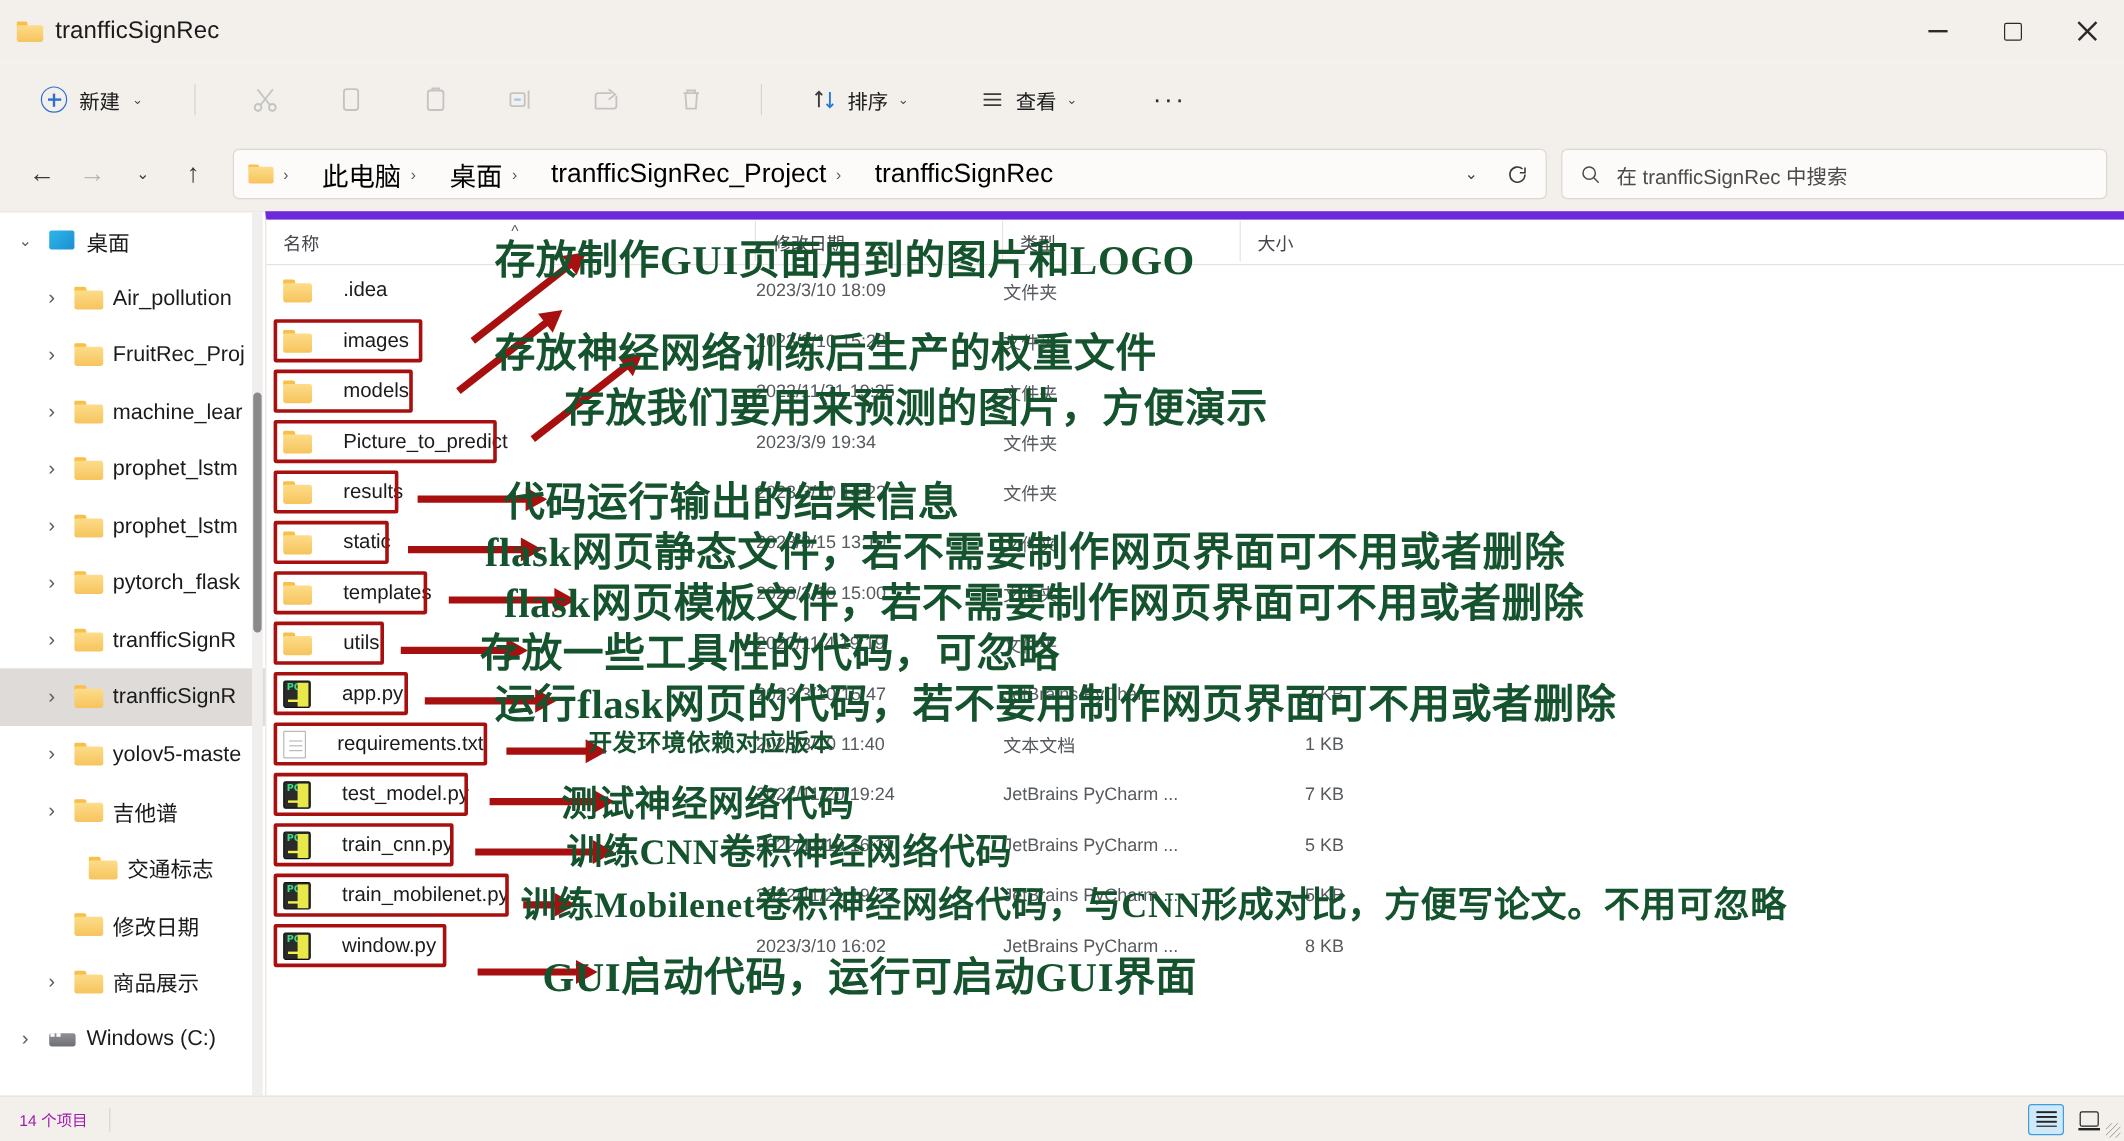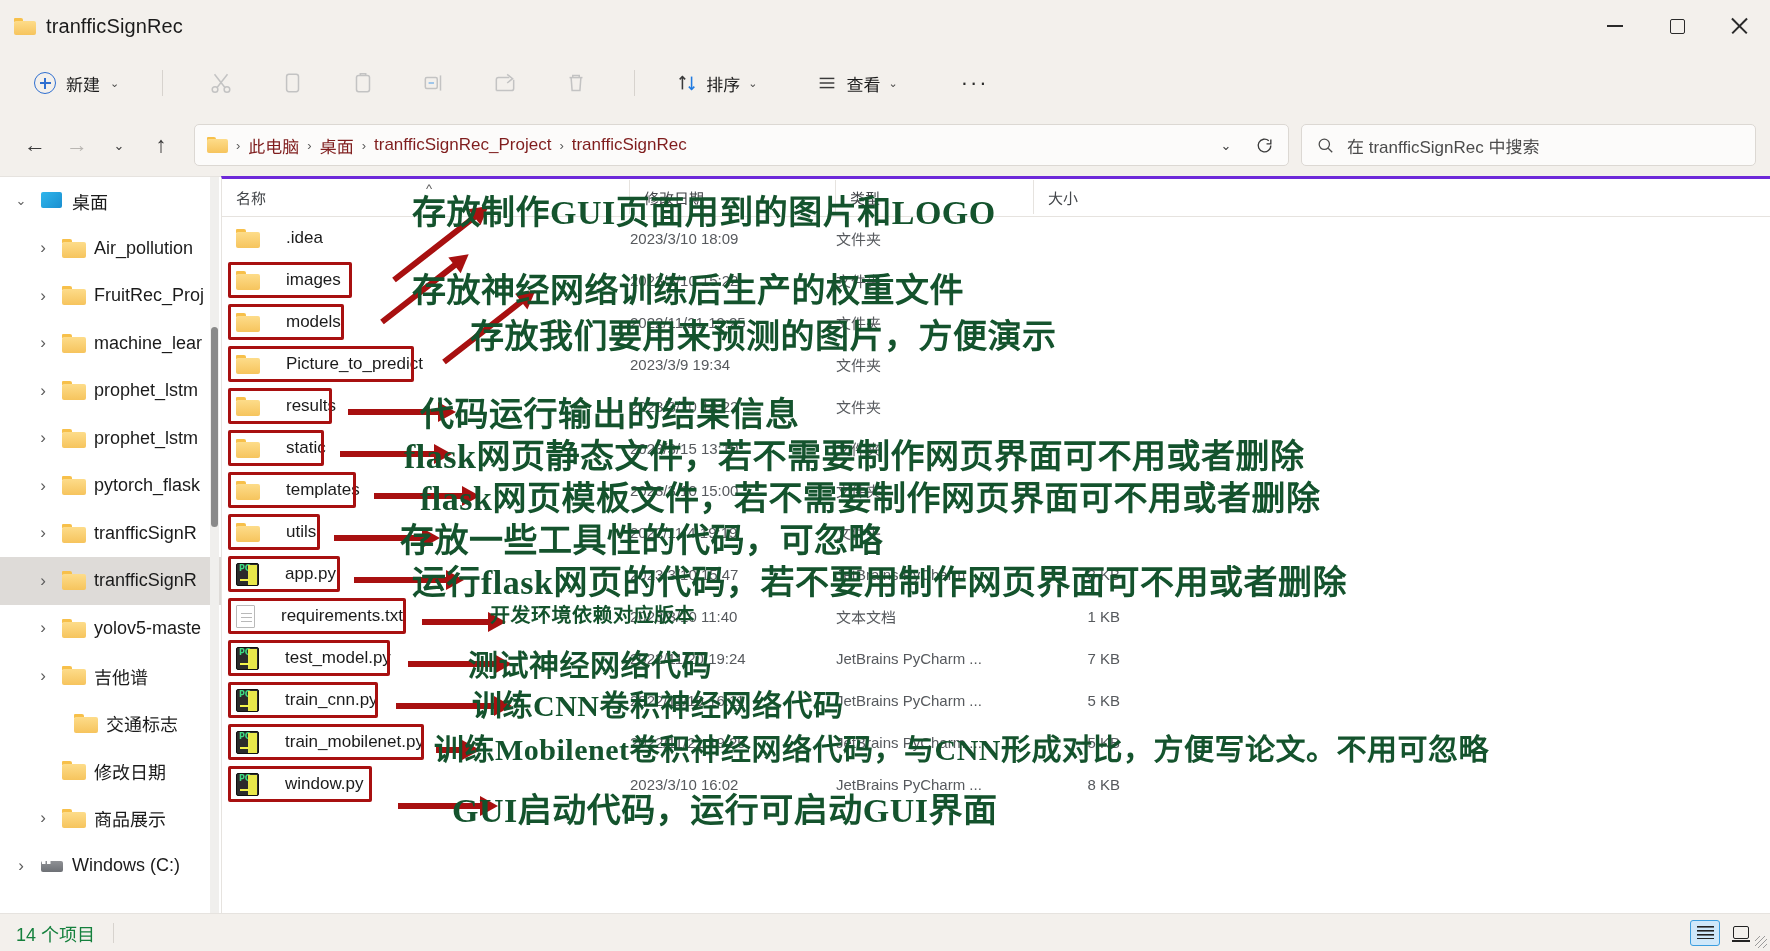--- a/index.html
+++ b/index.html
@@ -106,21 +106,21 @@
   .crumb-folder {
     width: 21px; height: 17px; position:relative; flex:none; margin-right: 6px;
   }
   .crumb-folder::before {
     content:""; position:absolute; left:0; top:0px; width:9px; height:4px; background:#f7c04a; border-radius:1px 2px 0 0;
   }
   .crumb-folder::after {
     content:""; position:absolute; left:0; top:2.5px; width:21px; height:14px;
     background:linear-gradient(180deg,#fddc8a 0%, #f6c45d 100%); border-radius:2px;
   }
-  .crumb { font-size:17px; color:#7f1d1d; padding: 3px 6px; border-radius:4px; white-space:nowrap;}
+  .crumb { font-size:22px; color:#000000; padding: 3px 6px; border-radius:4px; white-space:nowrap;margin-left:20px;}
   .crumb-sep { color:#5a5a5a; font-size: 13px; padding: 0 2px; }
   .addr-right { margin-left:auto; display:flex; align-items:center; gap: 2px; padding-right: 2px;}
   .addr-icon { width: 36px; height: 36px; display:flex; align-items:center; justify-content:center; color:#3a3a3a; border-radius:4px;}
   .search-box {
     width: 455px; height: 42px; background:#fcfbfa; border:1px solid #dcd8d3; border-radius:5px;
     display:flex; align-items:center; margin-left: 12px; padding-left: 14px; gap: 12px;
   }
   .search-ph { font-size:17px; color:#4b4b4b; }
 
   
@@ -180,21 +180,21 @@
 
   .sidebar-scroll {
     position:absolute; right: 3px; top: 150px; width: 7px; height: 200px;
     background:#8a8a8a; border-radius:4px;
   }
   .sidebar-scroll-track {
     position:absolute; right: 2px; top: 0; width: 9px; height: 737px; background:#f0efed;
   }
 
   
-  .filepane { flex:1 1 auto; position:relative; background:#fff; border-top:3px solid #6d28d9; border-left:1px solid #e6e3df;}
+  .filepane { flex:1 1 auto; position:relative; background:#fff; border-top:7px solid #6d28d9; border-left:1px solid #e6e3df;}
   .col-head {
     display:flex; align-items:flex-start; height: 38px; border-bottom:1px solid #e6e3df;
     padding-top: 8px; position:relative;
   }
   .col {
     font-size: 15px; color:#44474b; padding-left: 14px; position:relative; height: 30px;
   }
   .col::after {
     content:""; position:absolute; right:0; top:-7px; width:1px; height:34px; background:#e6e3df;
   }
@@ -255,21 +255,21 @@
     font-family:"Liberation Serif","DejaVu Serif", serif;
     letter-spacing: .5px;
   }
 
   
   .statusbar {
     position:absolute; bottom:0; left:0; width:1770px; height: 38px;
     background:#f3f0ec; border-top:1px solid #e6e3df;
     display:flex; align-items:center; padding-left: 16px;
   }
-  .status-text { font-size: 18px; color:#15803d; }
+  .status-text { font-size: 13px; color:#a21caf; }
   .status-sep { width:1px; height:20px; background:#d7d3ce; margin-left: 18px; }
   .view-toggles { margin-left:auto; display:flex; align-items:center; gap: 6px; padding-right: 14px; }
   .vt {
     width: 30px; height:26px; border-radius:3px; display:flex; align-items:center; justify-content:center;
   }
   .vt.active { background:#cfe8fa; border:1px solid #3b9ee0; }
   .vt-lines {
     width: 17px; height: 13px;
     background-image: linear-gradient(#222,#222),linear-gradient(#222,#222),linear-gradient(#222,#222),linear-gradient(#222,#222);
     background-size: 17px 1.6px; background-repeat:no-repeat;

